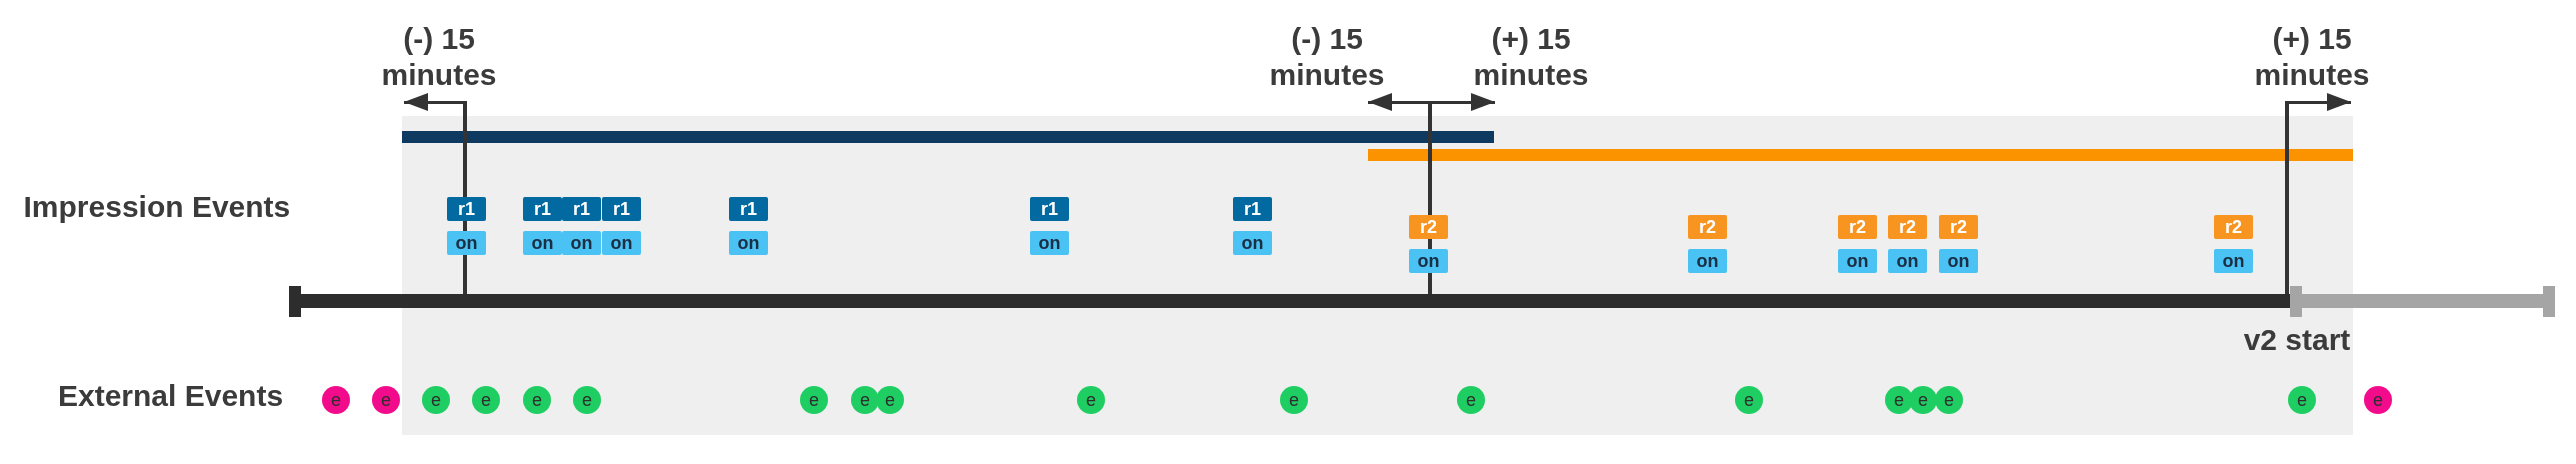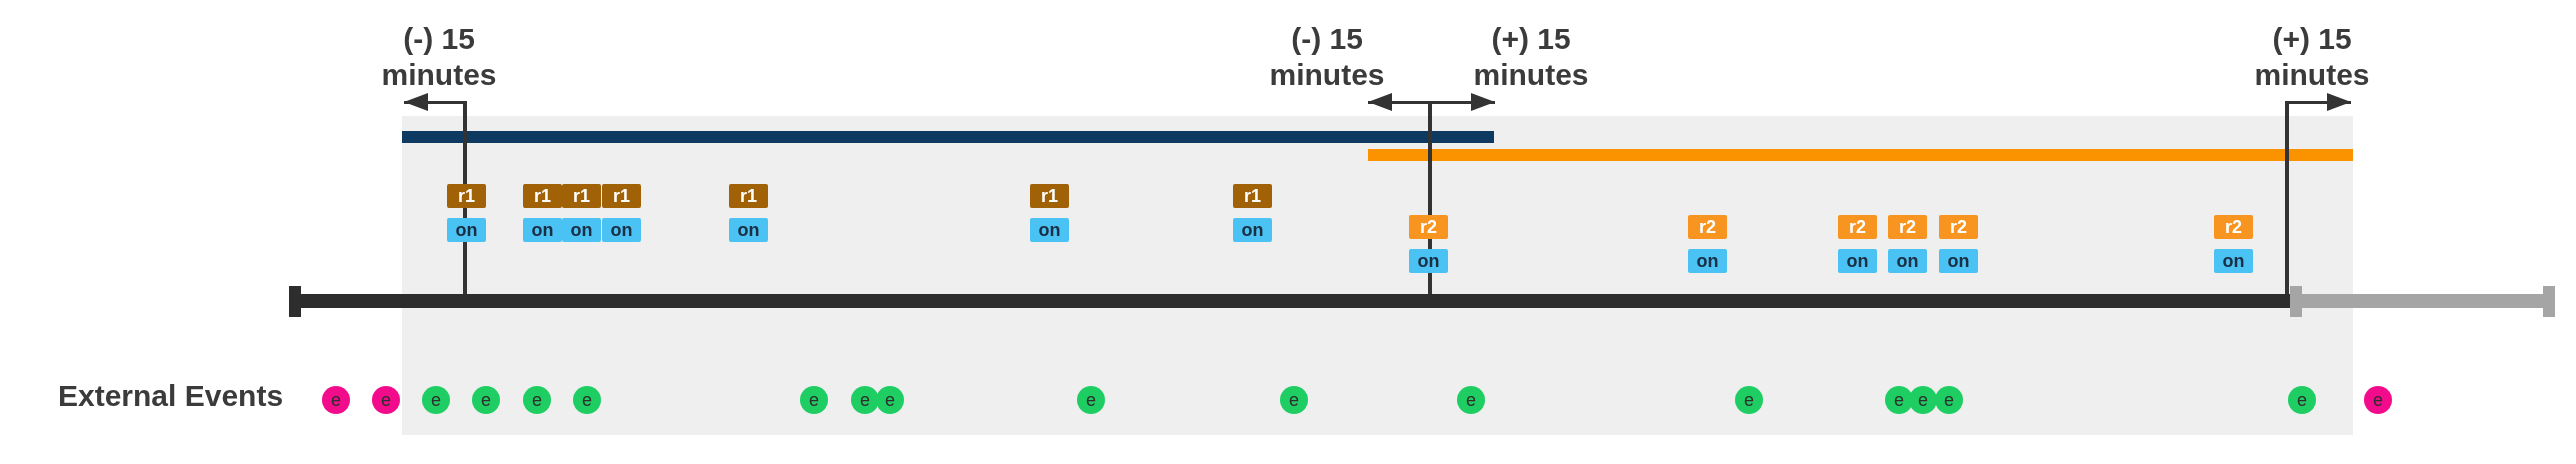--- a/index.html
+++ b/index.html
@@ -9,21 +9,21 @@
   .bar{position:absolute;height:12.2px;z-index:2;}
   .marker-line{position:absolute;top:101px;width:3.8px;height:195px;background:#333333;z-index:3;}
   .arrow{position:absolute;top:101px;height:2.8px;background:#333333;z-index:4;}
   .ah{position:absolute;top:-8.5px;width:0;height:0;border-top:9.4px solid transparent;border-bottom:9.4px solid transparent;}
   .ah.left{left:0;border-right:24.4px solid #333333;}
   .ah.right{right:0;border-left:24.4px solid #333333;}
   .annot{position:absolute;top:20.7px;width:244px;text-align:center;font-size:30px;font-weight:600;
          line-height:36px;color:#3B3B3B;z-index:5;}
   .ev-col{position:absolute;top:184px;width:39px;z-index:5;}
   .badge{width:39px;height:24.4px;line-height:24.4px;text-align:center;font-size:18px;font-weight:600;border-radius:1.9px;}
-  .badge.r1{background:#a16207;color:#ffffff;}
+  .badge.r1{background:#0369a1;color:#ffffff;margin-top:13px;}
   .badge.r2{background:#F89420;color:#ffffff;margin-top:31px;}
   .badge.on{background:#4AC2F4;color:#1A2E44;margin-top:9.4px;}
   .tl-bar{position:absolute;top:294px;height:14px;z-index:4;}
   #tl-black{background:#2D2D2D;}
   #tl-gray{background:#A5A5A5;}
   .tick{position:absolute;top:286px;width:12.2px;height:31px;z-index:5;}
   .tick.black{background:#2D2D2D;}
   .tick.gray{background:#A5A5A5;}
   .vlabel{position:absolute;top:323px;width:188px;text-align:center;font-size:30px;font-weight:600;color:#3B3B3B;z-index:5;}
   .rowlabel{position:absolute;font-size:30px;font-weight:600;color:#3B3B3B;z-index:5;white-space:nowrap;}
@@ -72,20 +72,21 @@
   </div>
   <div class="annot" style="left: 1409px;">
     <div>(+) 15</div>
     <div>minutes</div>
   </div>
   <div class="annot" style="left: 2190px;">
     <div>(+) 15</div>
     <div>minutes</div>
   </div>
 
+  <div class="rowlabel" id="impression-label">Impression Events</div>
   <div class="rowlabel" id="external-label">External Events</div>
 
   <div id="impressions">
       <div class="ev-col" style="left: 447px;">
         <div class="badge r1">r1</div>
         <div class="badge on">on</div>
       </div>
       <div class="ev-col" style="left: 523px;">
         <div class="badge r1">r1</div>
         <div class="badge on">on</div>
@@ -135,20 +136,21 @@
         <div class="badge on">on</div>
       </div>
     </div>
 
   <div class="tl-bar" id="tl-black" style="left: 289px; width: 2002px;"></div>
   <div class="tl-bar" id="tl-gray" style="left: 2290px; width: 254px;"></div>
   <div class="tick black" style="left: 289px;"></div>
   <div class="tick gray" style="left: 2290px;"></div>
   <div class="tick gray" style="left: 2543px;"></div>
 
+  <div class="vlabel" id="v2-label" style="left: 2203px;">v2 start</div>
 
   <div id="externals">
       <div class="edot magenta" style="left: 322px;">e</div>
       <div class="edot magenta" style="left: 372px;">e</div>
       <div class="edot green" style="left: 422px;">e</div>
       <div class="edot green" style="left: 472px;">e</div>
       <div class="edot green" style="left: 523px;">e</div>
       <div class="edot green" style="left: 573px;">e</div>
       <div class="edot green" style="left: 800px;">e</div>
       <div class="edot green" style="left: 851px;">e</div>

